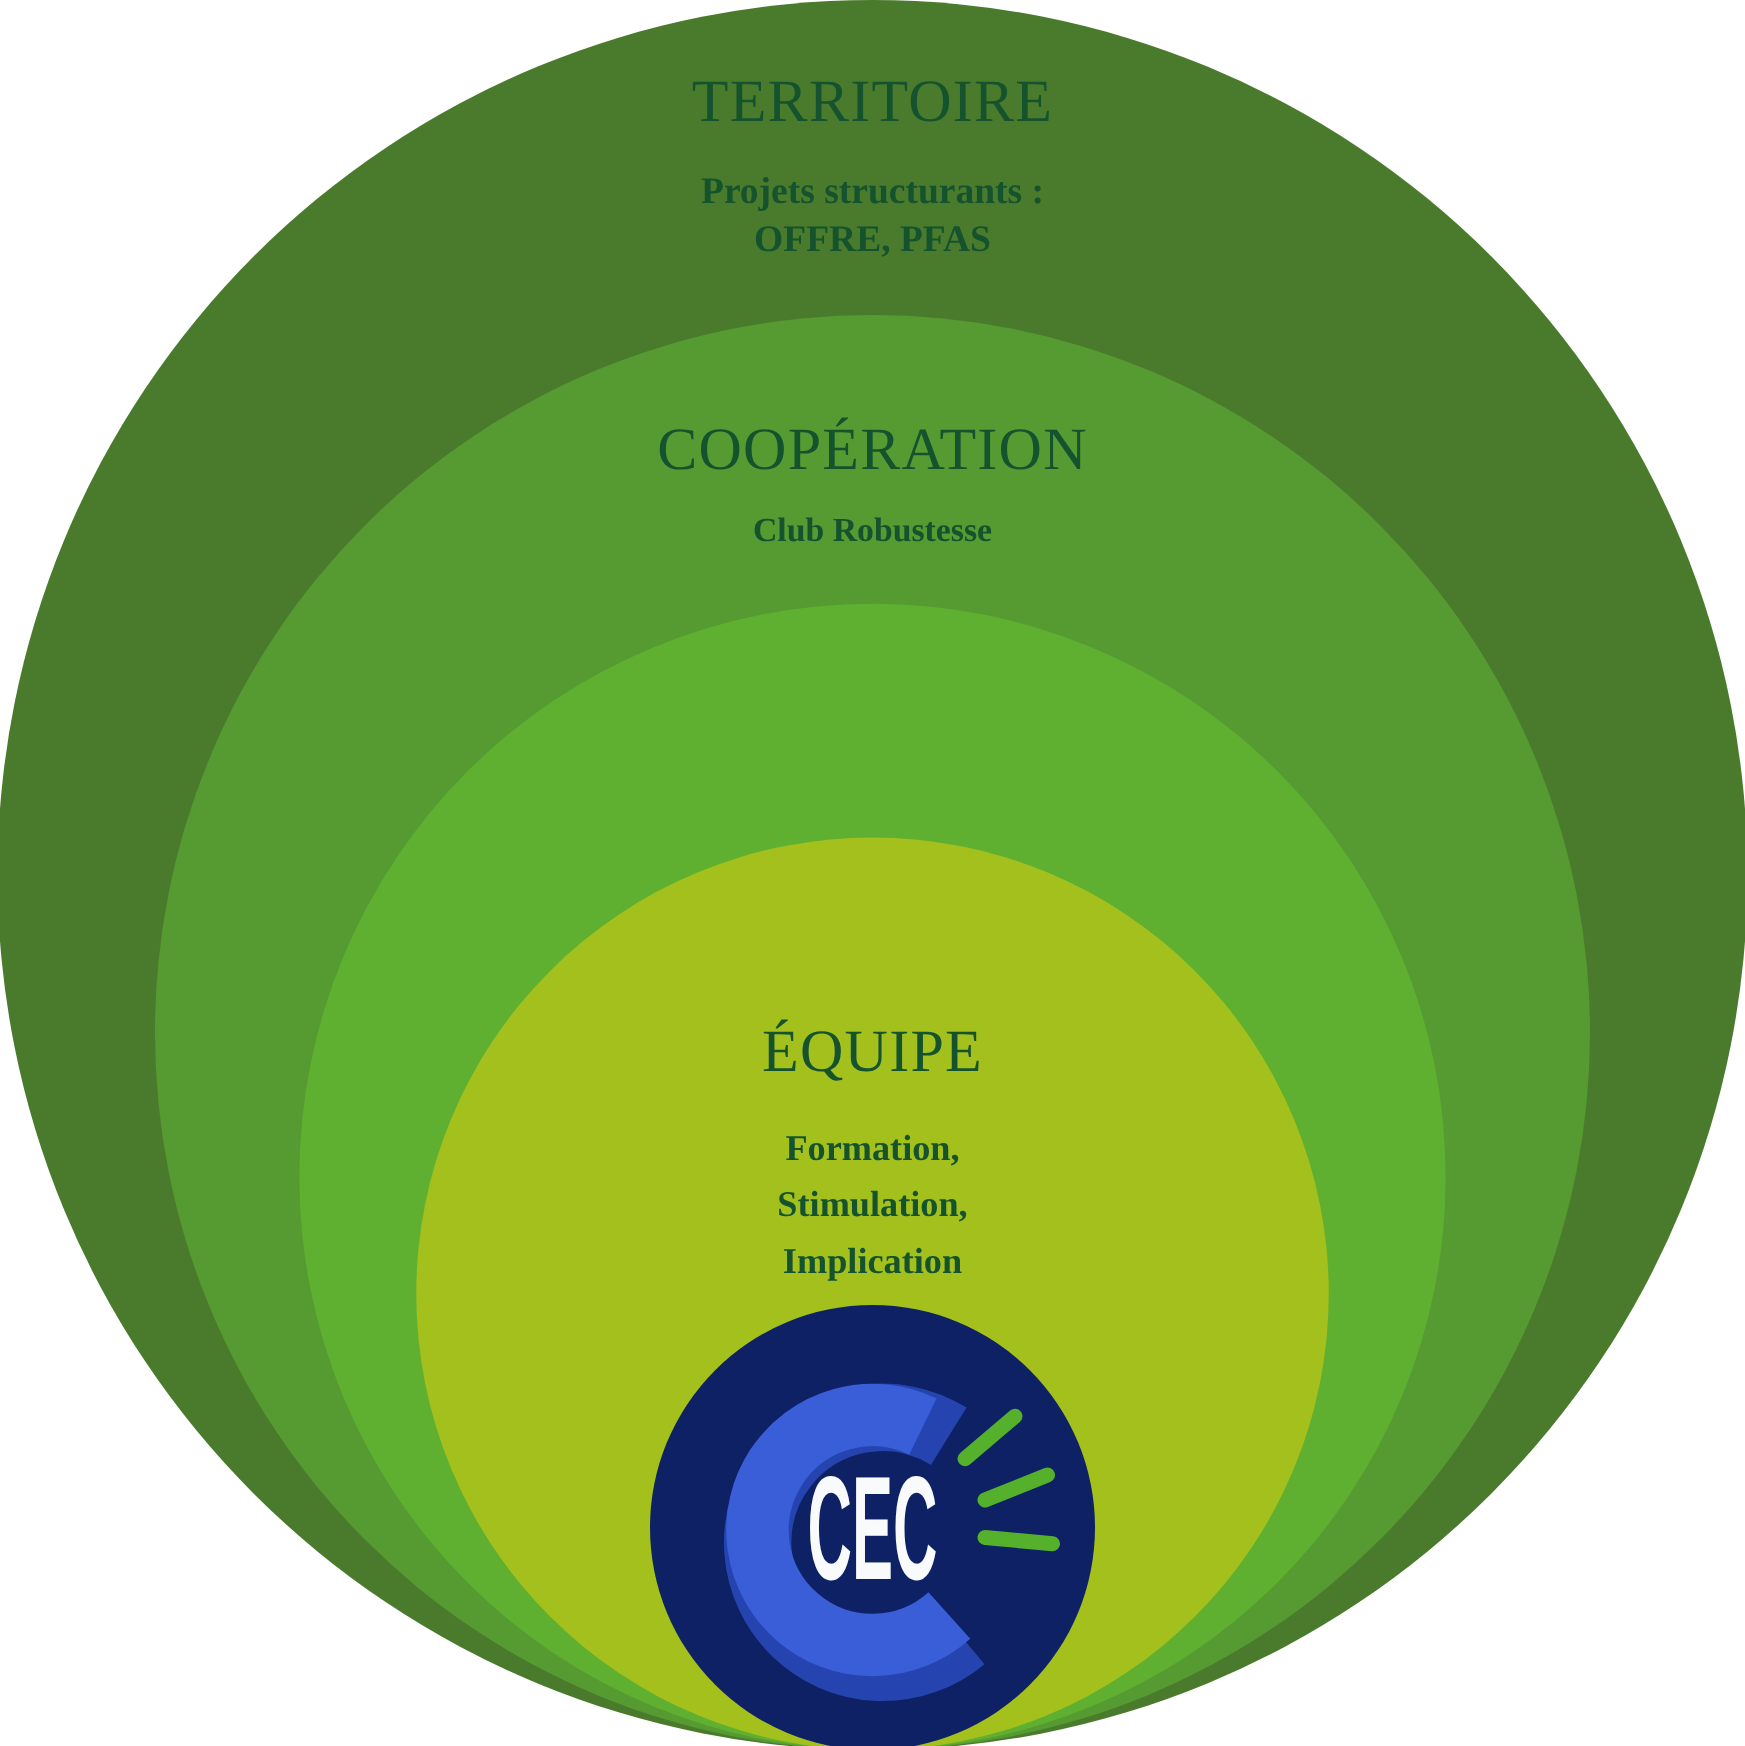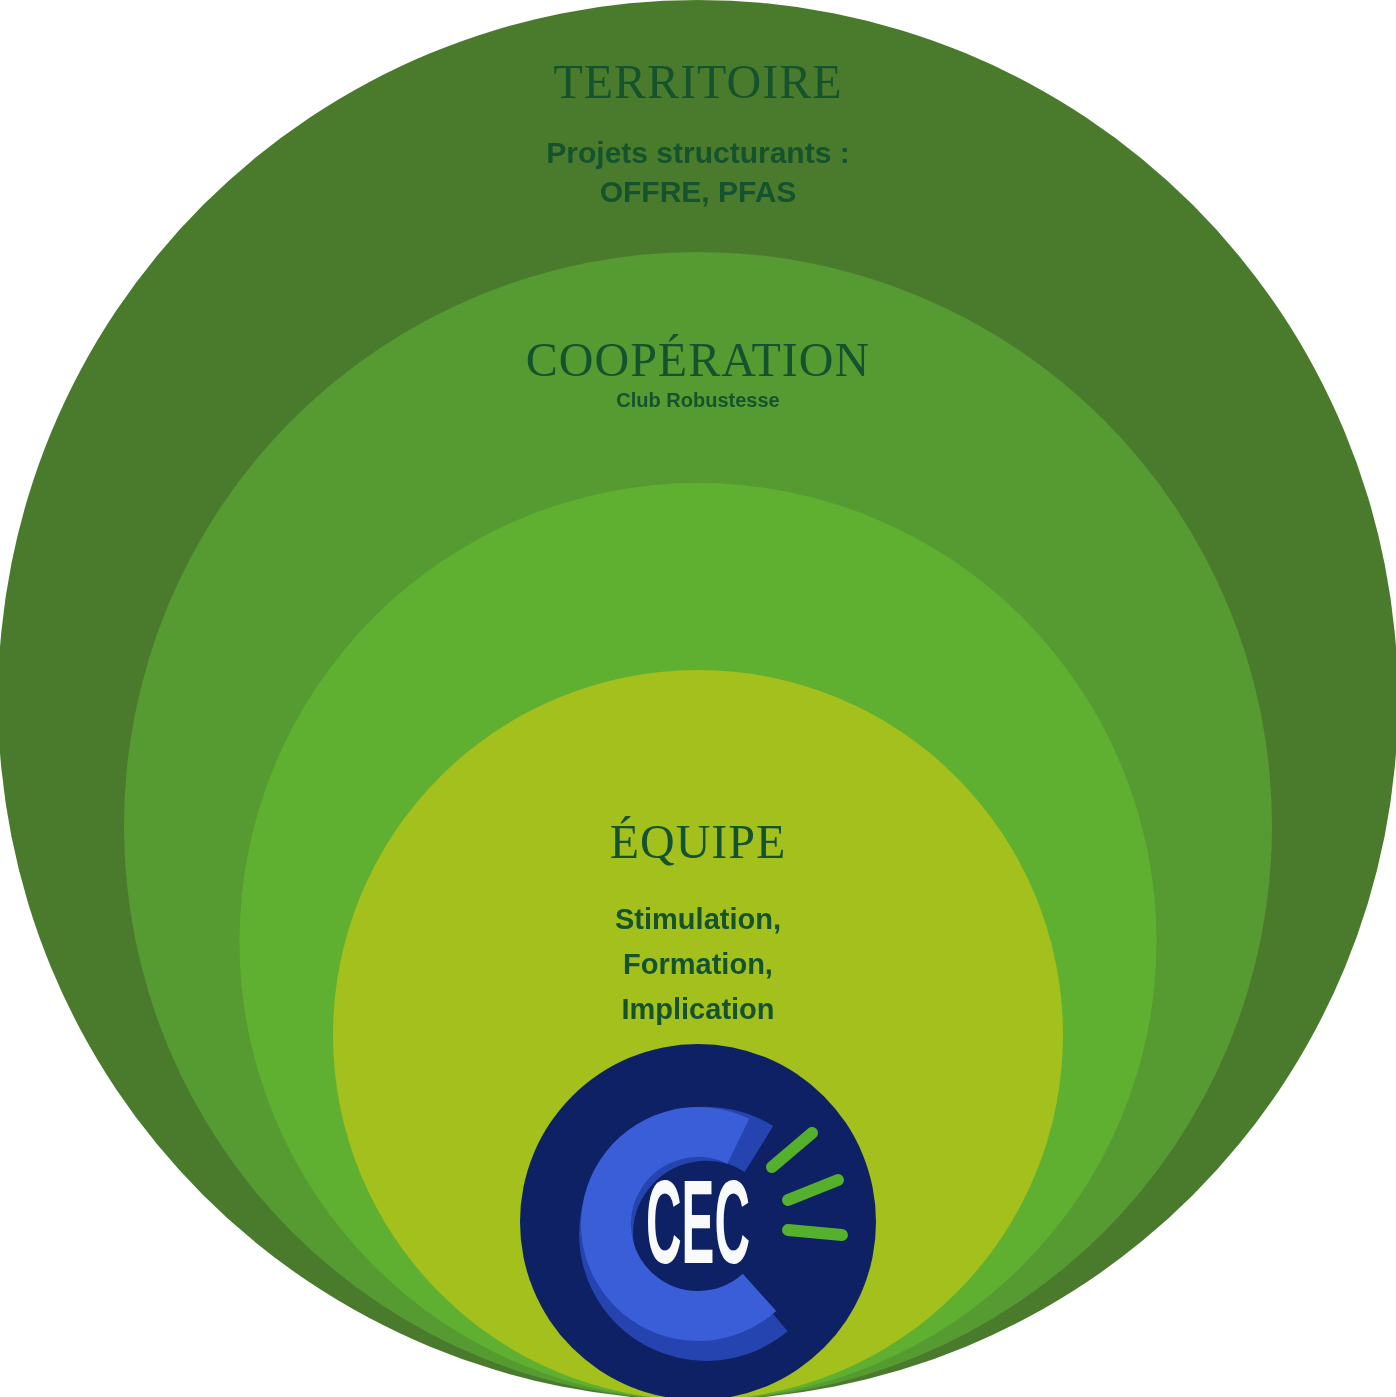--- a/index.html
+++ b/index.html
@@ -37,29 +37,29 @@
     color: #14532d;
   }
   .ring-title {
     font-family: "Liberation Serif", "DejaVu Serif", serif;
     font-size: 48px;
     font-weight: 400;
     letter-spacing: 1px;
     line-height: 1.1;
   }
   .ring-sub {
-    font-family: Liberation Sans, sans-serif;
+    font-family: Liberation Serif, serif;
     font-size: 30px;
     font-weight: 600;
     line-height: 1.3;
   }
   .label-territoire  { top: 56px; }
   .label-territoire .ring-sub  { margin-top: 24px; }
   .label-cooperation { top: 334px; }
-  .label-cooperation .ring-sub { font-size: 20px; }
+  .label-cooperation .ring-sub { margin-top: 20px; font-size: 27px; }
   .label-offre       { top: 550px; }
   .label-offre .ring-title     { font-size: 44px; }
   .label-offre .ring-sub       { margin-top: 16px; font-size: 28px; }
   .label-equipe      { top: 816px; }
   .label-equipe .ring-sub      { margin-top: 28px; font-size: 29px; line-height: 1.55; }
 
   
   .logo {
     position: absolute;
     left: 50%;
@@ -92,22 +92,22 @@
     <div class="ring-title">COOPÉRATION</div>
     <div class="ring-sub">
       <div>Club Robustesse</div>
     </div>
   </div>
 
 
   <div class="label label-equipe">
     <div class="ring-title">ÉQUIPE</div>
     <div class="ring-sub">
+      <div>Formation,</div>
       <div>Stimulation,</div>
-      <div>Formation,</div>
       <div>Implication</div>
     </div>
   </div>
 
   <div class="logo">
     <svg viewBox="0 0 356 356" xmlns="http://www.w3.org/2000/svg">
 
       <circle cx="178" cy="178" r="178" fill="#0d2164"></circle>
 
       <path d="M 239 105 A 100 100 0 1 0 250.3 266.6" fill="none" stroke="#2544af" stroke-width="54" stroke-linecap="butt"></path>

